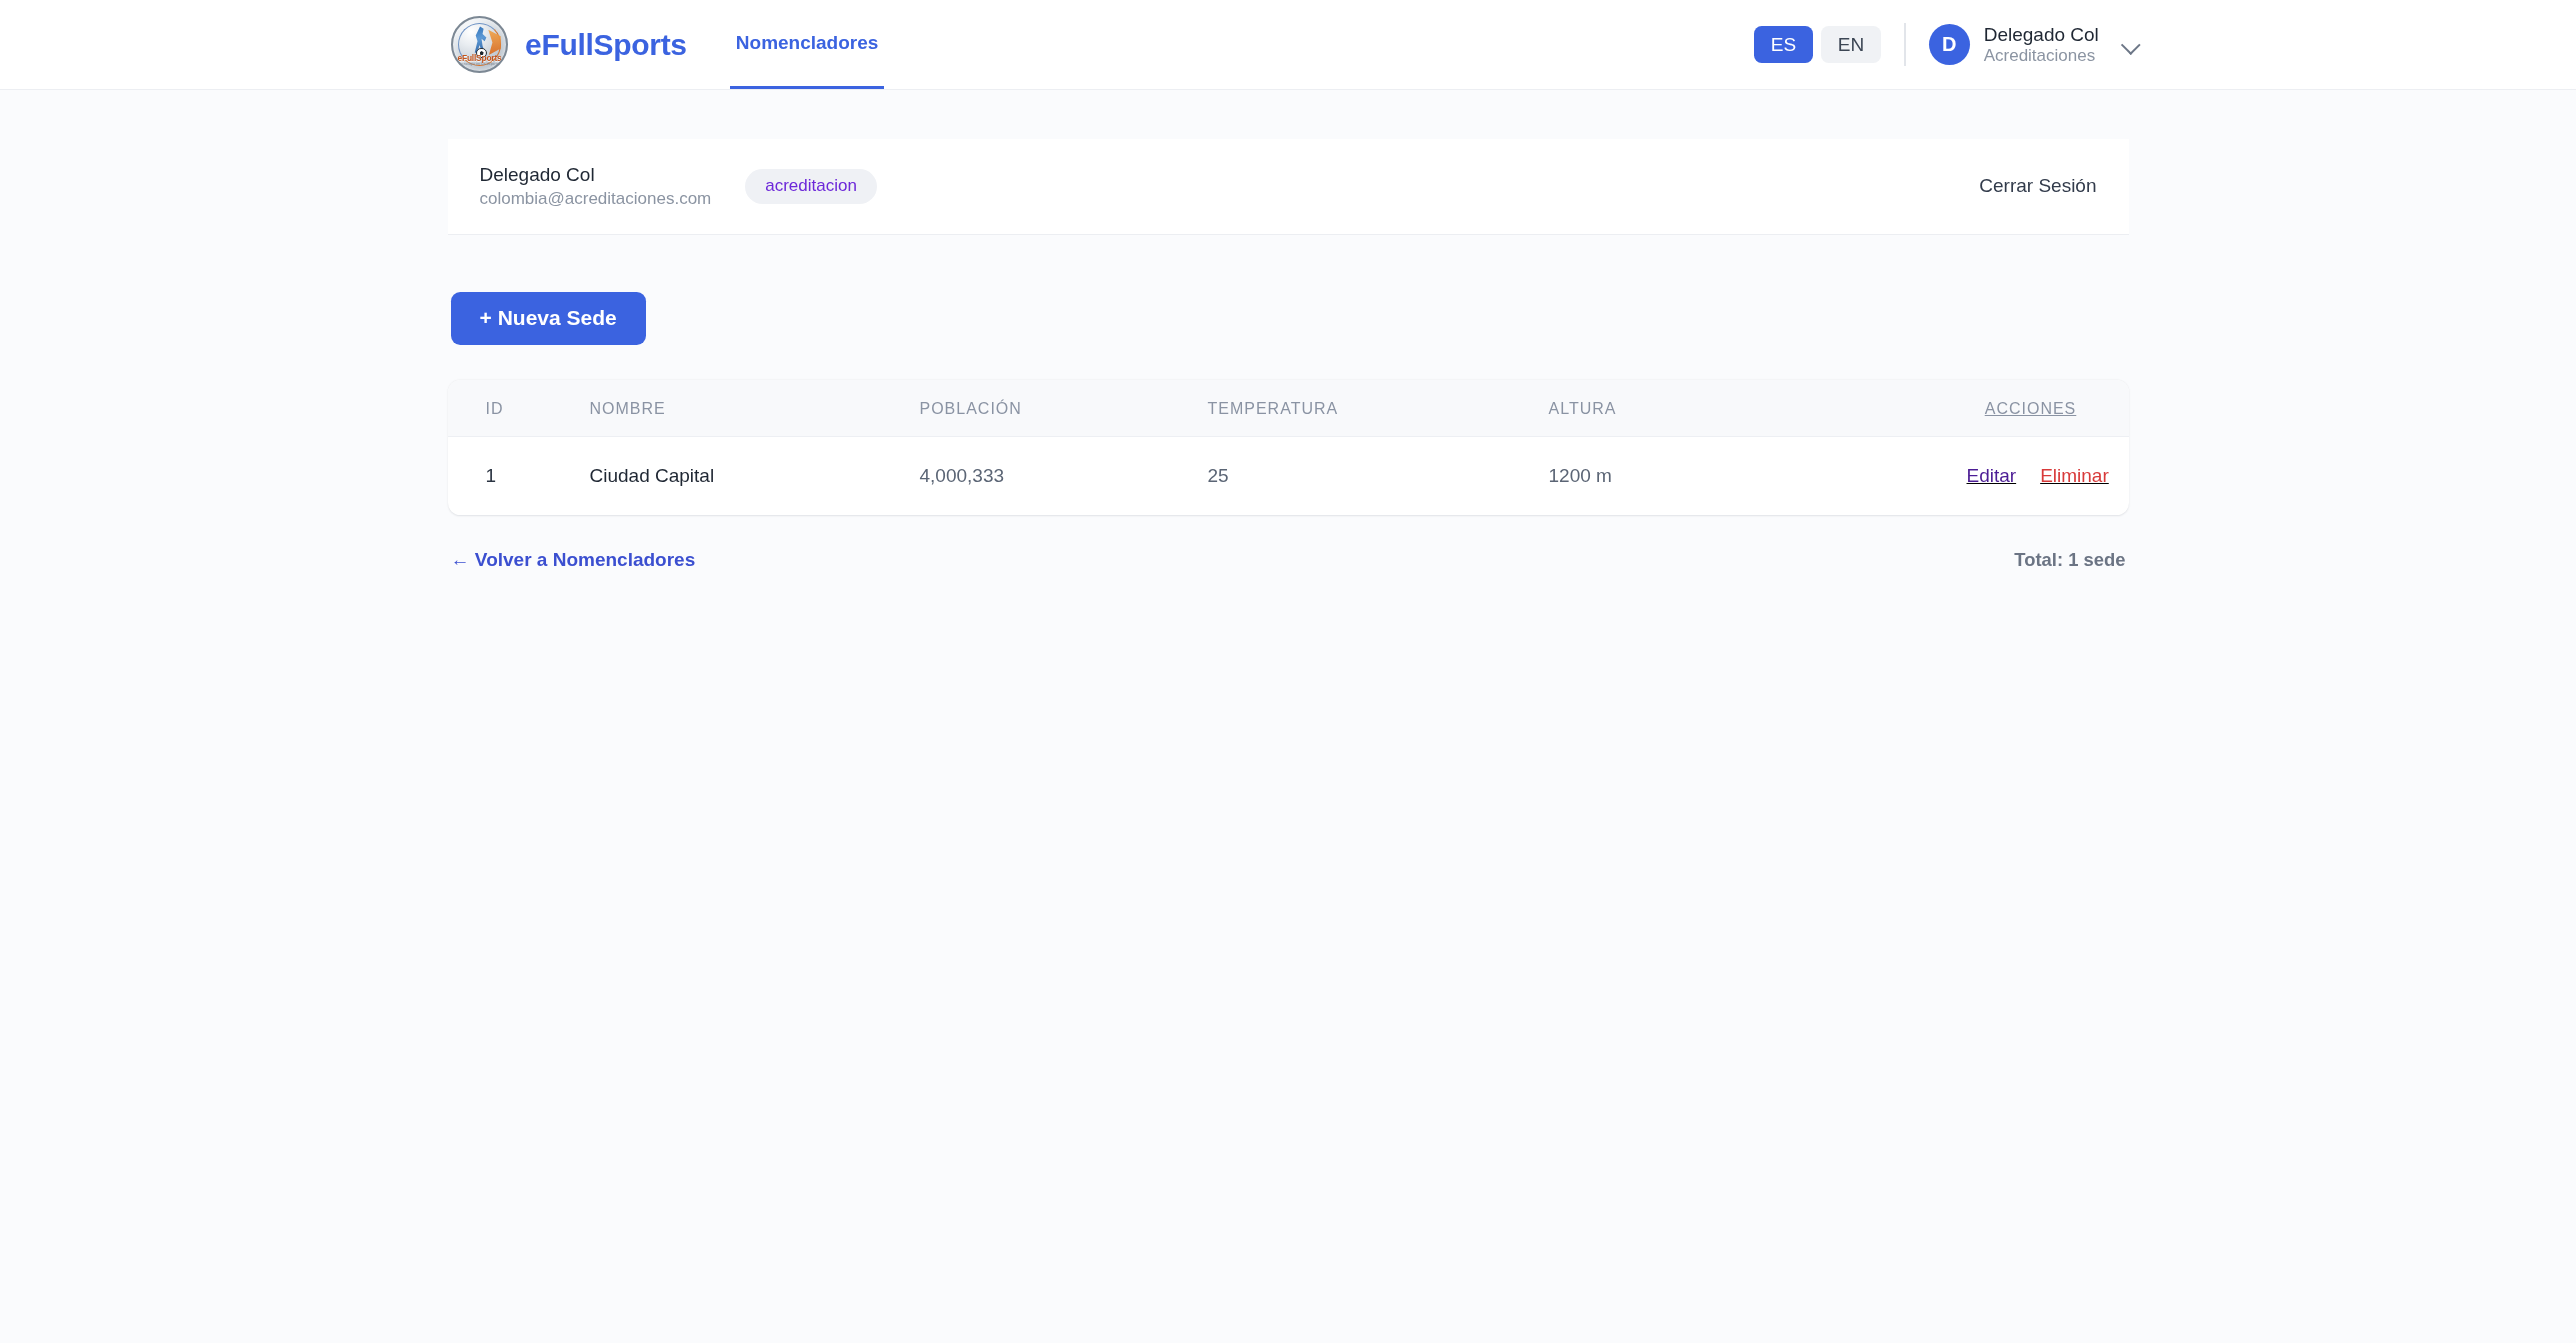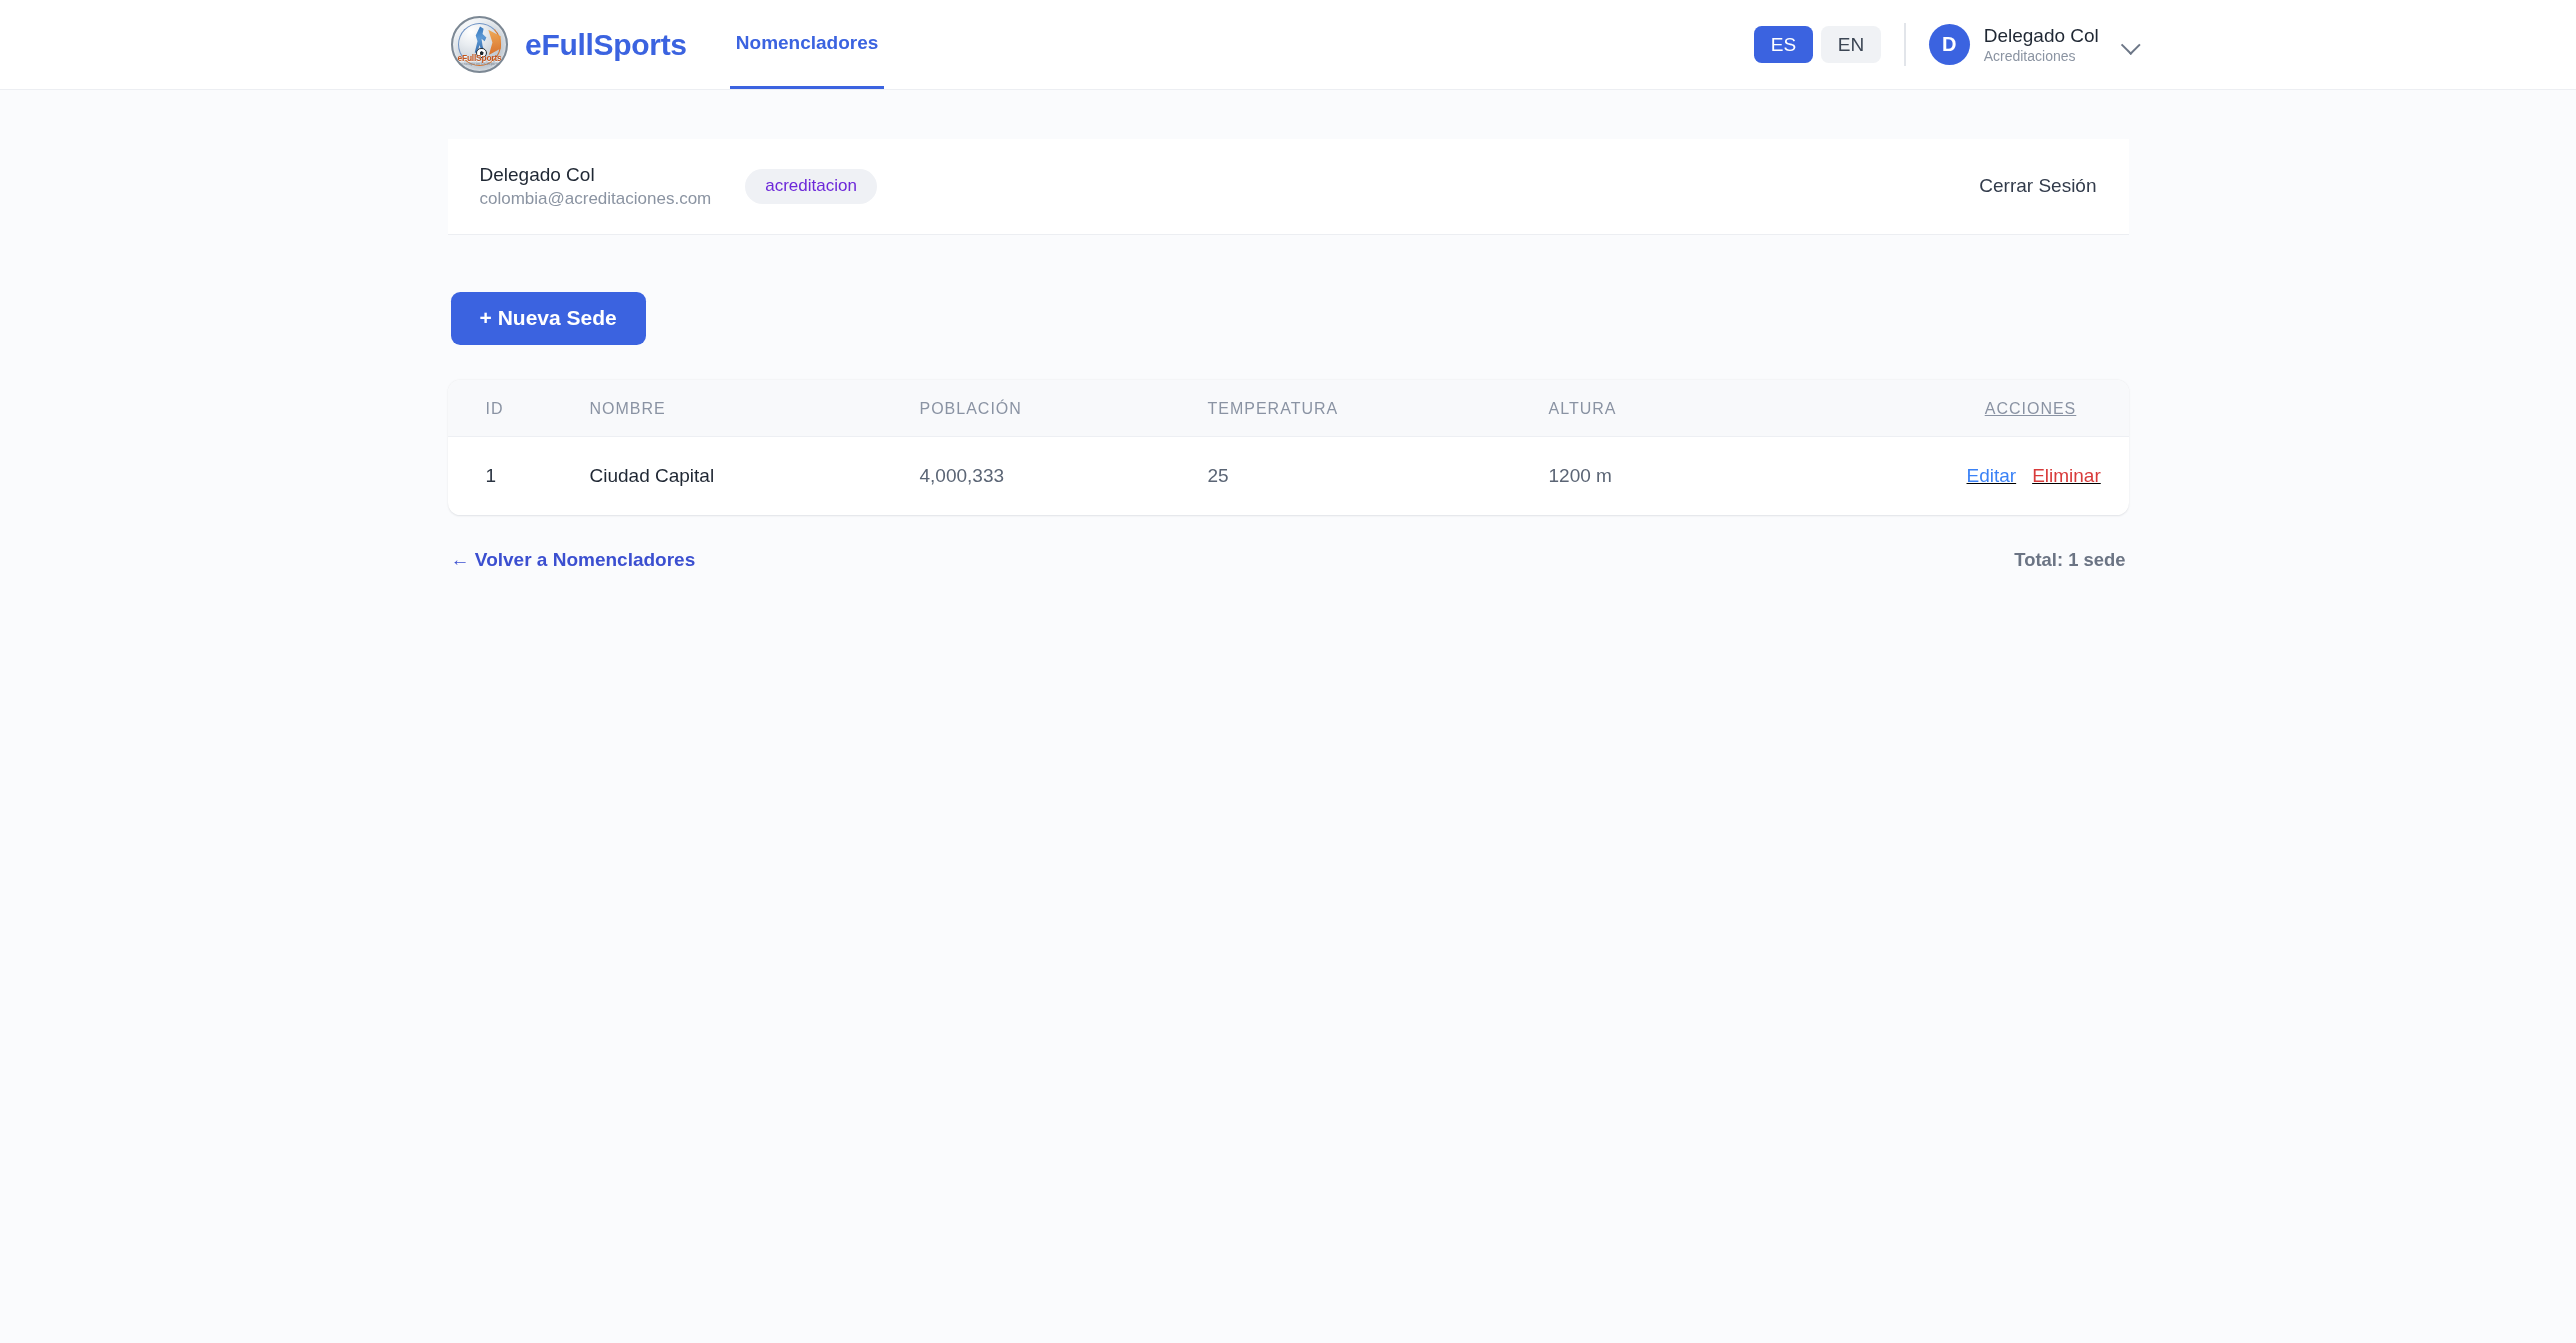--- a/index.html
+++ b/index.html
@@ -164,21 +164,21 @@
     border-radius: 50%;
     background: #3b63e0;
     color: #ffffff;
     font-size: 20px;
     font-weight: bold;
     display: flex; align-items: center; justify-content: center;
     flex: 0 0 auto;
   }
   .user-meta { line-height: 1.22; }
   .user-name { font-size: 19px; color: #1f2733; white-space: nowrap; }
-  .user-role { font-size: 14px; color: #8b94a2; white-space: nowrap; }
+  .user-role { font-size: 17px; color: #8b94a2; white-space: nowrap; }
   .chev {
     width: 20px; height: 20px;
     margin-left: 9.2px;
     position: relative;
     flex: 0 0 auto;
   }
   .chev::before {
     content: "";
     position: absolute;
     left: 2.3px; top: 3.8px;
@@ -292,23 +292,23 @@
   .col-alt     { width: 418px; }
   .col-acc     { text-align: center; padding-right: 34px !important; text-decoration: underline; }
 
   td.col-id     { color: #2b3442; }
   td.col-nombre { color: #1f2733; }
   td.col-pob,
   td.col-temp,
   td.col-alt    { color: #5b6575; }
 
   .link-edit {
-    color: #3b82f6;
-    font-size: 19px;
-    margin-right: 16px;
+    color: #4c1d95;
+    font-size: 19px;
+    margin-right: 24px;
     cursor: pointer;
     text-decoration: none;
   }
   .link-del {
     color: #d83a3a;
     font-size: 19px;
     cursor: pointer;
     text-decoration: none;
   }
 

